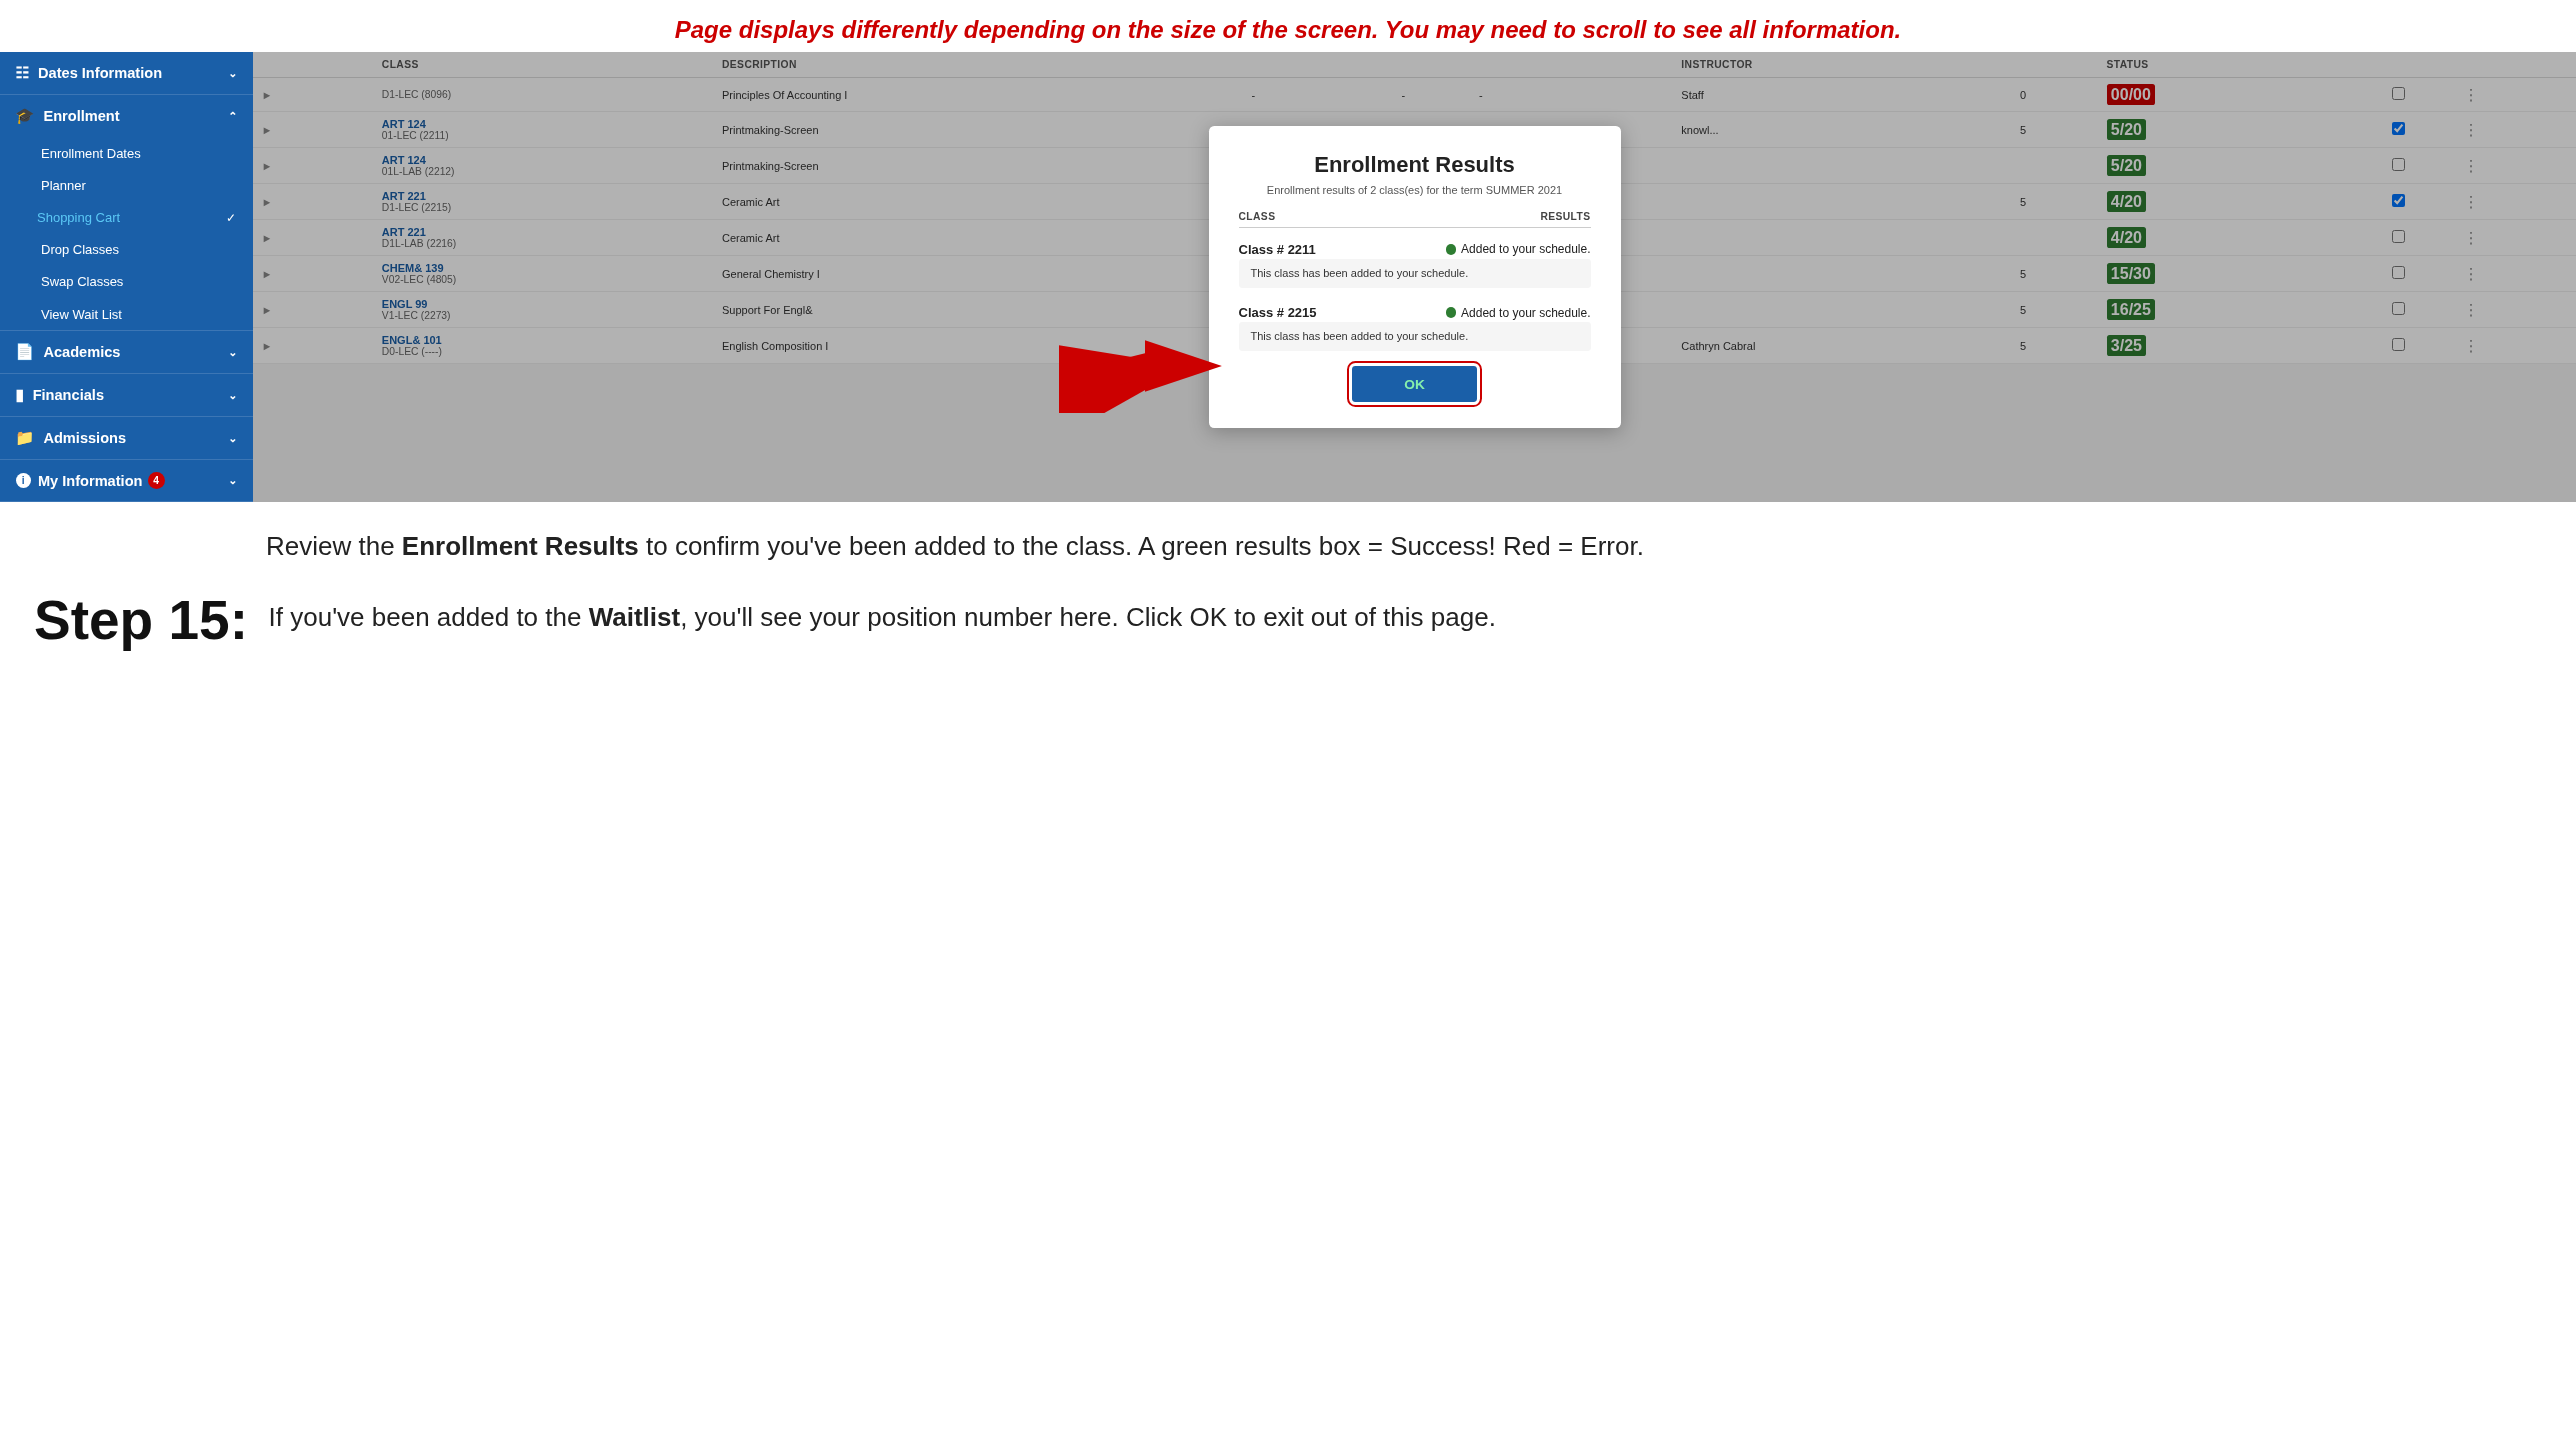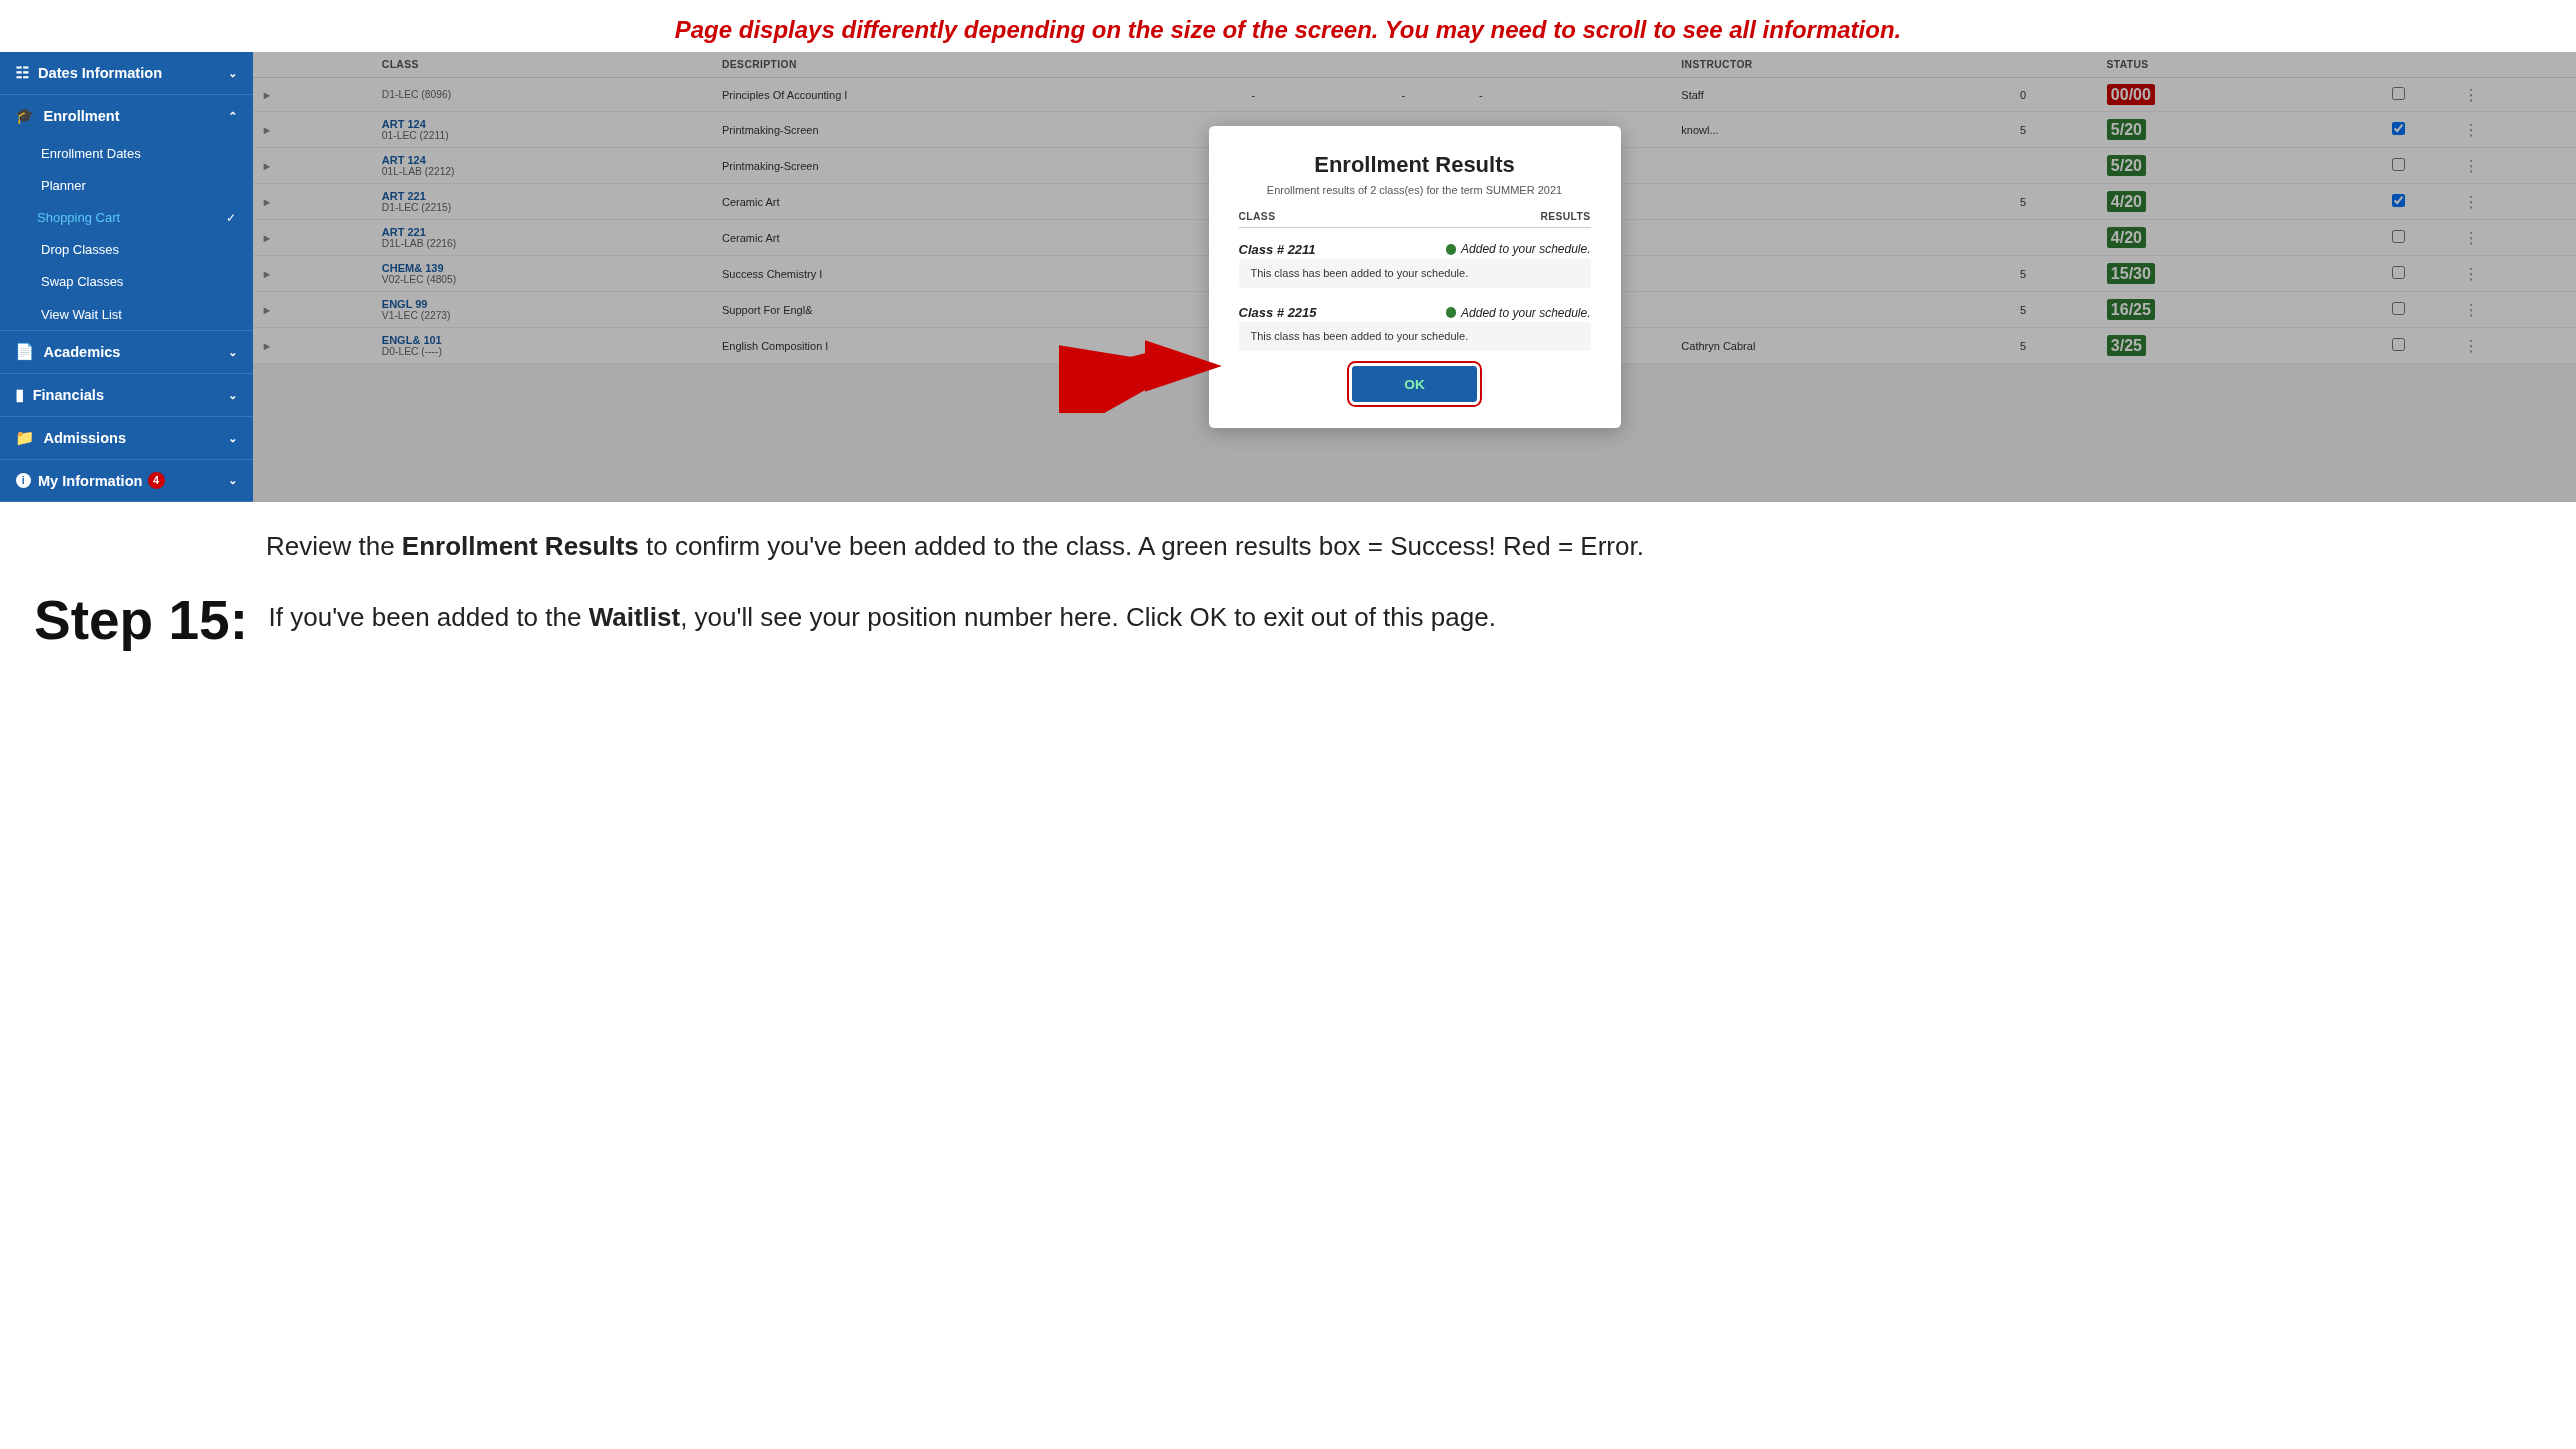--- a/index.html
+++ b/index.html
@@ -179,21 +179,20 @@
       font-weight: bold;
       color: #444;
       letter-spacing: 0.4px;
     }
 
     .modal-class-row {
       display: flex;
       align-items: center;
       justify-content: space-between;
       padding: 5.2px 0 1.7px;
-      font-style: italic;
     }
 
     .modal-class-num {
       font-size: 13px;
       font-weight: bold;
       color: #222;
     }
 
     .modal-result-badge {
       display: flex;
@@ -483,21 +482,21 @@
             <td class="checkbox-cell"><input type="checkbox" style=""></td>
             <td><span class="dots-menu">⋮</span></td>
           </tr>
 
           <tr>
             <td><span class="expand-arrow">►</span></td>
             <td>
               <div class="class-cell-primary">CHEM&amp; 139</div>
               <div class="class-cell-secondary">V02-LEC (4805)</div>
             </td>
-            <td>Success Chemistry I</td>
+            <td>General Chemistry I</td>
             <td></td>
             <td></td>
             <td>ns</td>
             <td></td>
             <td>5</td>
             <td><span class="status-green">15/30</span></td>
             <td class="checkbox-cell"><input type="checkbox" style=""></td>
             <td><span class="dots-menu">⋮</span></td>
           </tr>
 

